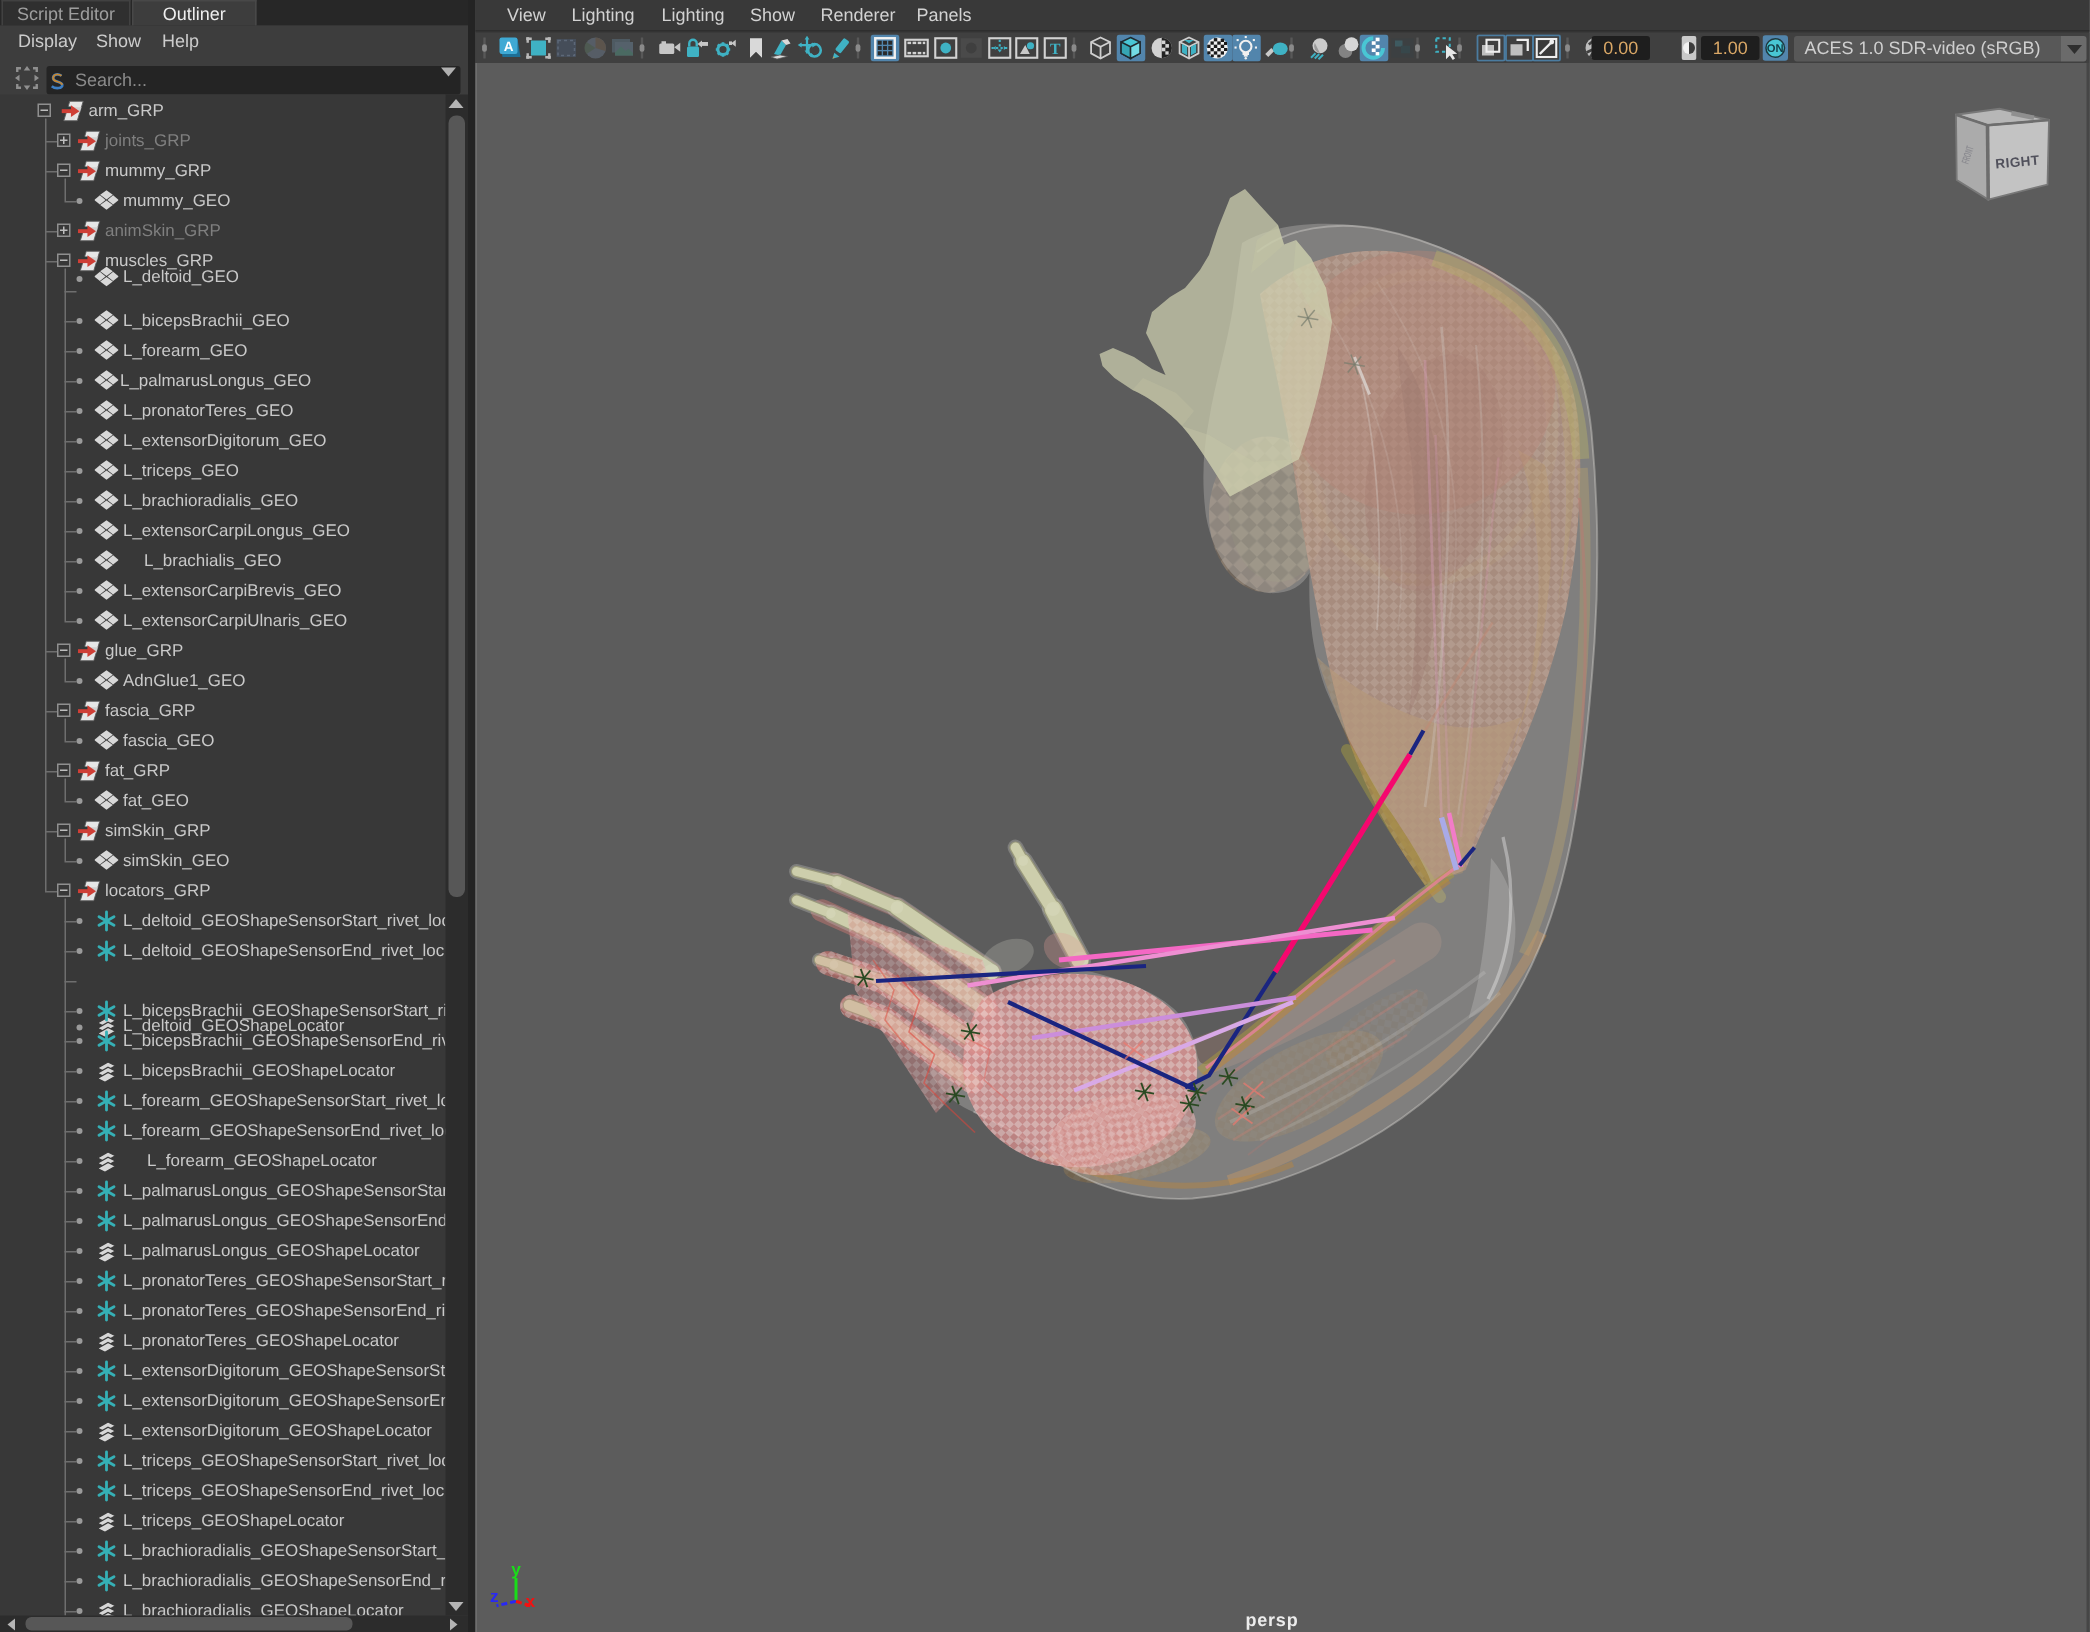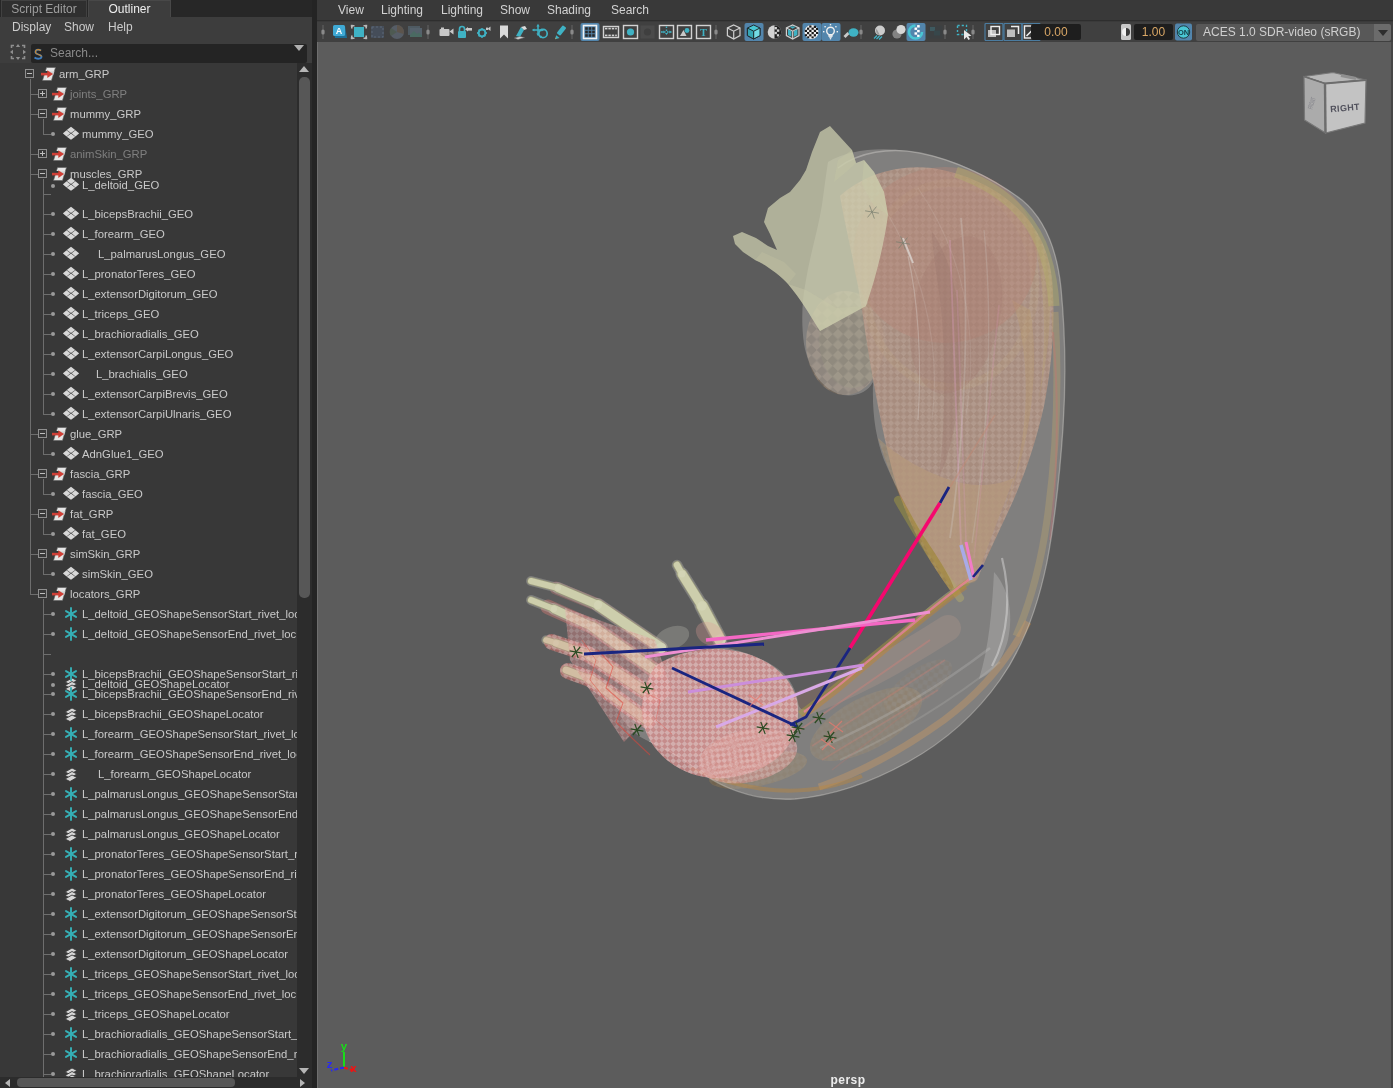--- a/index.html
+++ b/index.html
@@ -243,21 +243,21 @@
       <div class="row" style="top:180.5px">
         <div class="dot" style="left:51px"></div>
         <svg class="icon" style="left:63px" viewBox="0 0 16 16">
 <g fill="#d8d8d8">
             <polygon points="8,0.8 12.2,3.9 8,7 3.8,3.9"></polygon>
 <polygon points="3.6,4.2 7.4,7.3 3.6,10.4 -0.2,7.3"></polygon>
 <polygon points="12.4,4.2 16.2,7.3 12.4,10.4 8.6,7.3"></polygon>
 <polygon points="8,7.6 12.2,10.7 8,13.8 3.8,10.7"></polygon>
           </g>
         </svg>
-        <span class="lbl" style="left:98px">L_palmarusLongus_GEO</span>
+        <span class="lbl" style="left:80px">L_palmarusLongus_GEO</span>
       </div>
       <div class="row" style="top:200.5px">
         <div class="dot" style="left:51px"></div>
         <svg class="icon" style="left:63px" viewBox="0 0 16 16">
 <g fill="#d8d8d8">
             <polygon points="8,0.8 12.2,3.9 8,7 3.8,3.9"></polygon>
 <polygon points="3.6,4.2 7.4,7.3 3.6,10.4 -0.2,7.3"></polygon>
 <polygon points="12.4,4.2 16.2,7.3 12.4,10.4 8.6,7.3"></polygon>
 <polygon points="8,7.6 12.2,10.7 8,13.8 3.8,10.7"></polygon>
           </g>
@@ -727,22 +727,22 @@
       <div id="hright"></div>
     </div>
 </div>
 <div id="divider"></div>
 <div id="viewport">
  <div id="vmenubar">
       <span style="left:21px">View</span>
       <span style="left:64px">Lighting</span>
       <span style="left:124px">Lighting</span>
       <span style="left:183px">Show</span>
-      <span style="left:230px">Shading</span>
-      <span style="left:294px">Search</span>
+      <span style="left:230px">Renderer</span>
+      <span style="left:294px">Panels</span>
     </div>
  <div id="vtoolbar">
       <svg class="ti" style="left:3px" width="6" height="18" viewBox="0 0 6 18">
         <rect x="2.2" y="2" width="1.6" height="14" fill="#585858"></rect>
         <rect x="1.4" y="6.5" width="3.2" height="5" rx="1.5" fill="#8a8a8a"></rect>
       </svg>
       <svg class="ti" style="left:13px" width="20" height="18" viewBox="0 0 20 18">
         <path d="M3,3 L15,3 L17,15 L5,15 Z" fill="#1d6f96"></path>
         <rect x="3" y="2" width="12" height="11" rx="1.5" fill="#3fa9d4"></rect>
         <text x="9" y="11" font-size="9" font-weight="bold" fill="#ffffff" text-anchor="middle" font-family="Liberation Sans">A</text>
@@ -1043,21 +1043,21 @@
         <g stroke="#404040" stroke-width="1.7">
           <line x1="10" y1="9" x2="10" y2="2"></line>
           <line x1="10" y1="9" x2="16.3" y2="12"></line>
           <line x1="10" y1="9" x2="3.7" y2="12"></line>
           <line x1="10" y1="2.6" x2="5.2" y2="6.6"></line>
           <line x1="16.8" y1="7.6" x2="11" y2="5.6"></line>
           <line x1="6" y1="15.2" x2="9" y2="10.6"></line>
           <line x1="14" y1="15.2" x2="13" y2="9.6"></line>
         </g>
       </svg>
-<div class="num" style="left:714px;width:50px">0.00</div>
+<div class="num" style="left:744px;width:39px">0.00</div>
 <svg class="ti" style="left:804px" width="10" height="18" viewBox="0 0 10 18">
         <rect x="0" y="1" width="10" height="16" rx="1.5" fill="#c9c9c9"></rect>
         <path d="M5,5 A4,4 0 0 1 5,13 Z" fill="#3c3c3c"></path>
         <path d="M5,5 A4,4 0 0 0 5,13 Z" fill="#f2f2f2"></path>
       </svg>
 <div class="num" style="left:817px;width:39px">1.00</div>
 <svg class="ti" style="left:858px" width="17" height="18" viewBox="0 0 17 18">
         <rect x="0" y="0.5" width="17" height="17" rx="2" fill="#5285ac"></rect>
         <circle cx="8.5" cy="9" r="6.2" fill="#49c6d4" stroke="#1f3a40" stroke-width="1"></circle>
         <text x="8.5" y="11.8" font-size="7.5" font-weight="bold" fill="#15404a" text-anchor="middle" font-family="Liberation Sans">ON</text>

